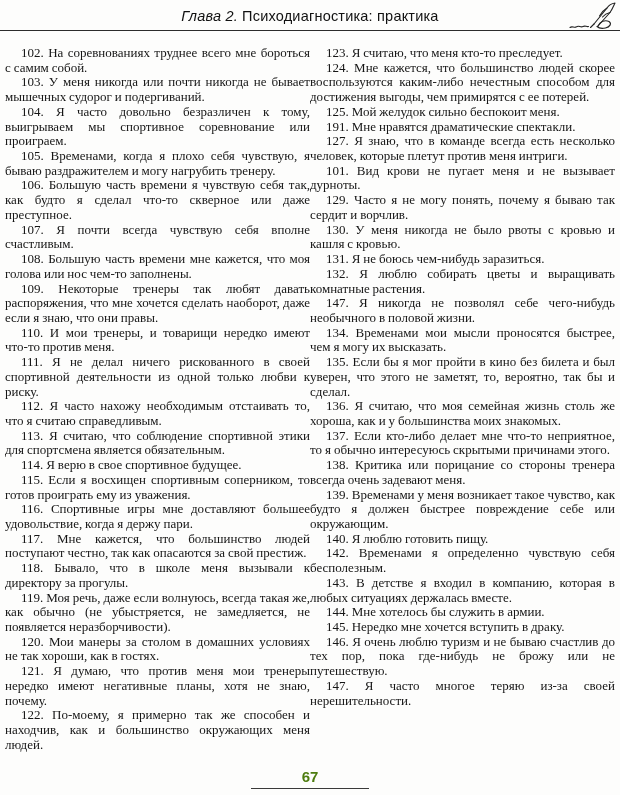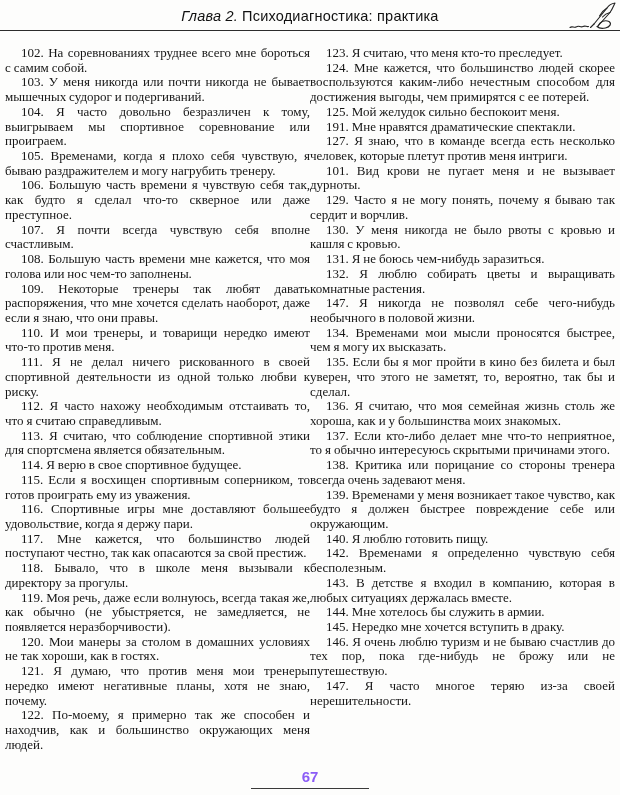--- a/index.html
+++ b/index.html
@@ -69,21 +69,21 @@
   .page-footer {
     position: absolute;
     left: 0; right: 0;
     bottom: 6px;
     text-align: center;
   }
   .page-number {
     font-family: "Liberation Sans", sans-serif;
     font-weight: bold;
     font-size: 15px;
-    color: #8b5cf6;
+    color: #4d7c0f;
     line-height: 16px;
   }
   .footer-rule {
     width: 118px;
     height: 0;
     border-top: 1.4px solid #3a3a3a;
     margin: 3px auto 0 auto;
   }
 </style>
 </head>

